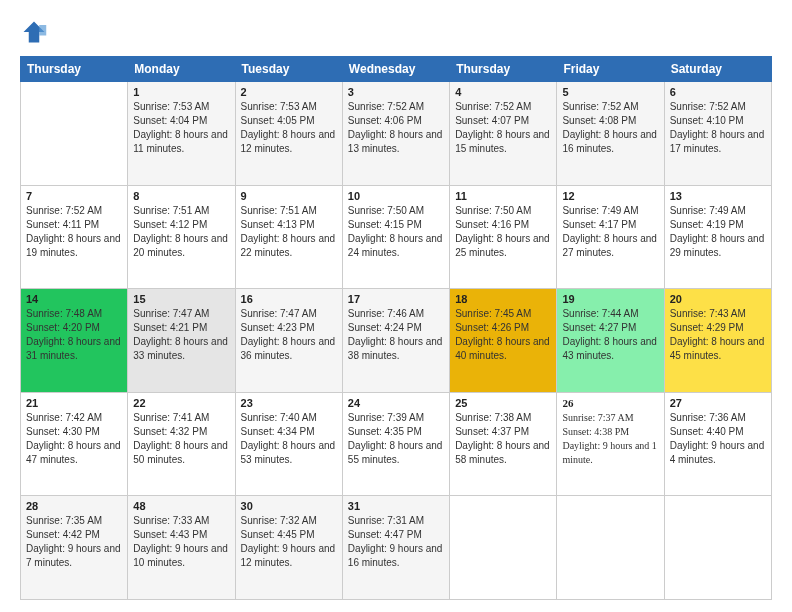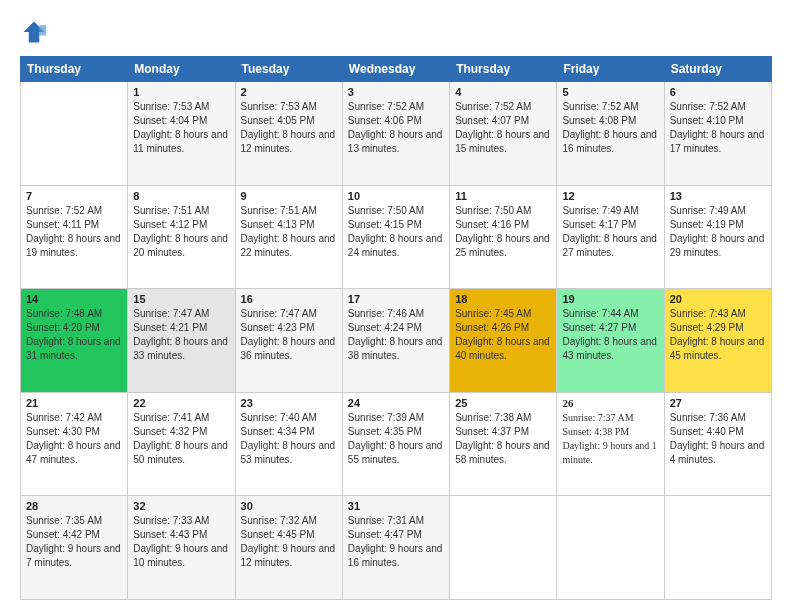--- a/index.html
+++ b/index.html
@@ -251,21 +251,21 @@
             <span class="day-number">27</span>
             <div class="day-info">Sunrise: 7:36 AM<br>Sunset: 4:40 PM<br>Daylight: 9 hours and 4 minutes.</div>
           </td>
         </tr>
         <tr>
           <td style="background: rgb(245, 245, 245);">
             <span class="day-number">28</span>
             <div class="day-info">Sunrise: 7:35 AM<br>Sunset: 4:42 PM<br>Daylight: 9 hours and 7 minutes.</div>
           </td>
           <td style="background: rgb(245, 245, 245);">
-            <span class="day-number">32</span>
+            <span class="day-number">48</span>
             <div class="day-info">Sunrise: 7:33 AM<br>Sunset: 4:43 PM<br>Daylight: 9 hours and 10 minutes.</div>
           </td>
           <td style="background: rgb(245, 245, 245);">
             <span class="day-number">30</span>
             <div class="day-info">Sunrise: 7:32 AM<br>Sunset: 4:45 PM<br>Daylight: 9 hours and 12 minutes.</div>
           </td>
           <td style="background: rgb(245, 245, 245);">
             <span class="day-number">31</span>
             <div class="day-info">Sunrise: 7:31 AM<br>Sunset: 4:47 PM<br>Daylight: 9 hours and 16 minutes.</div>
           </td>

